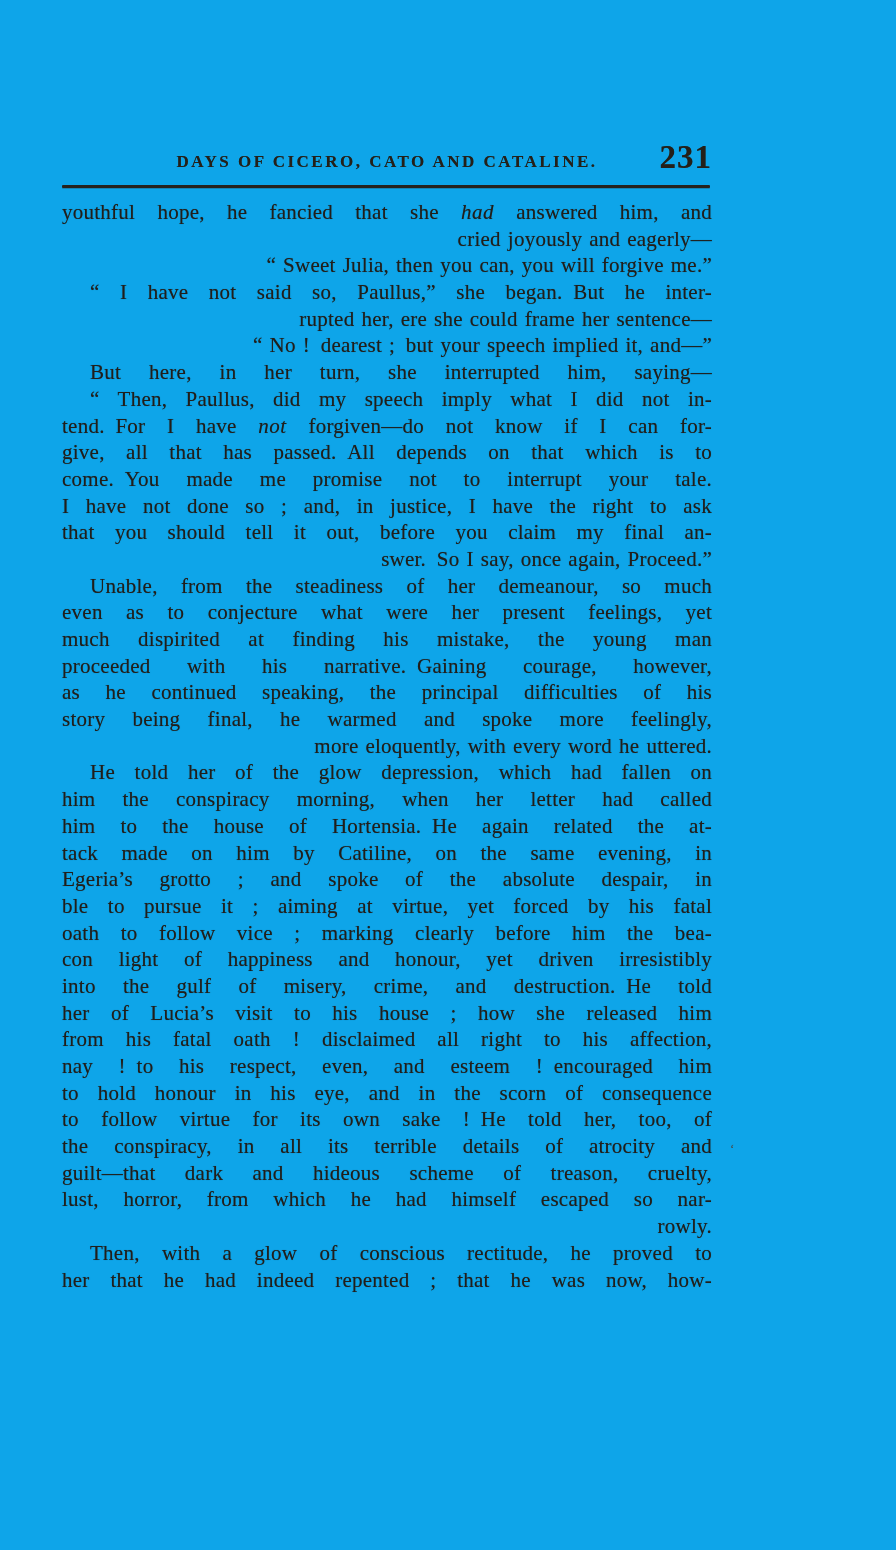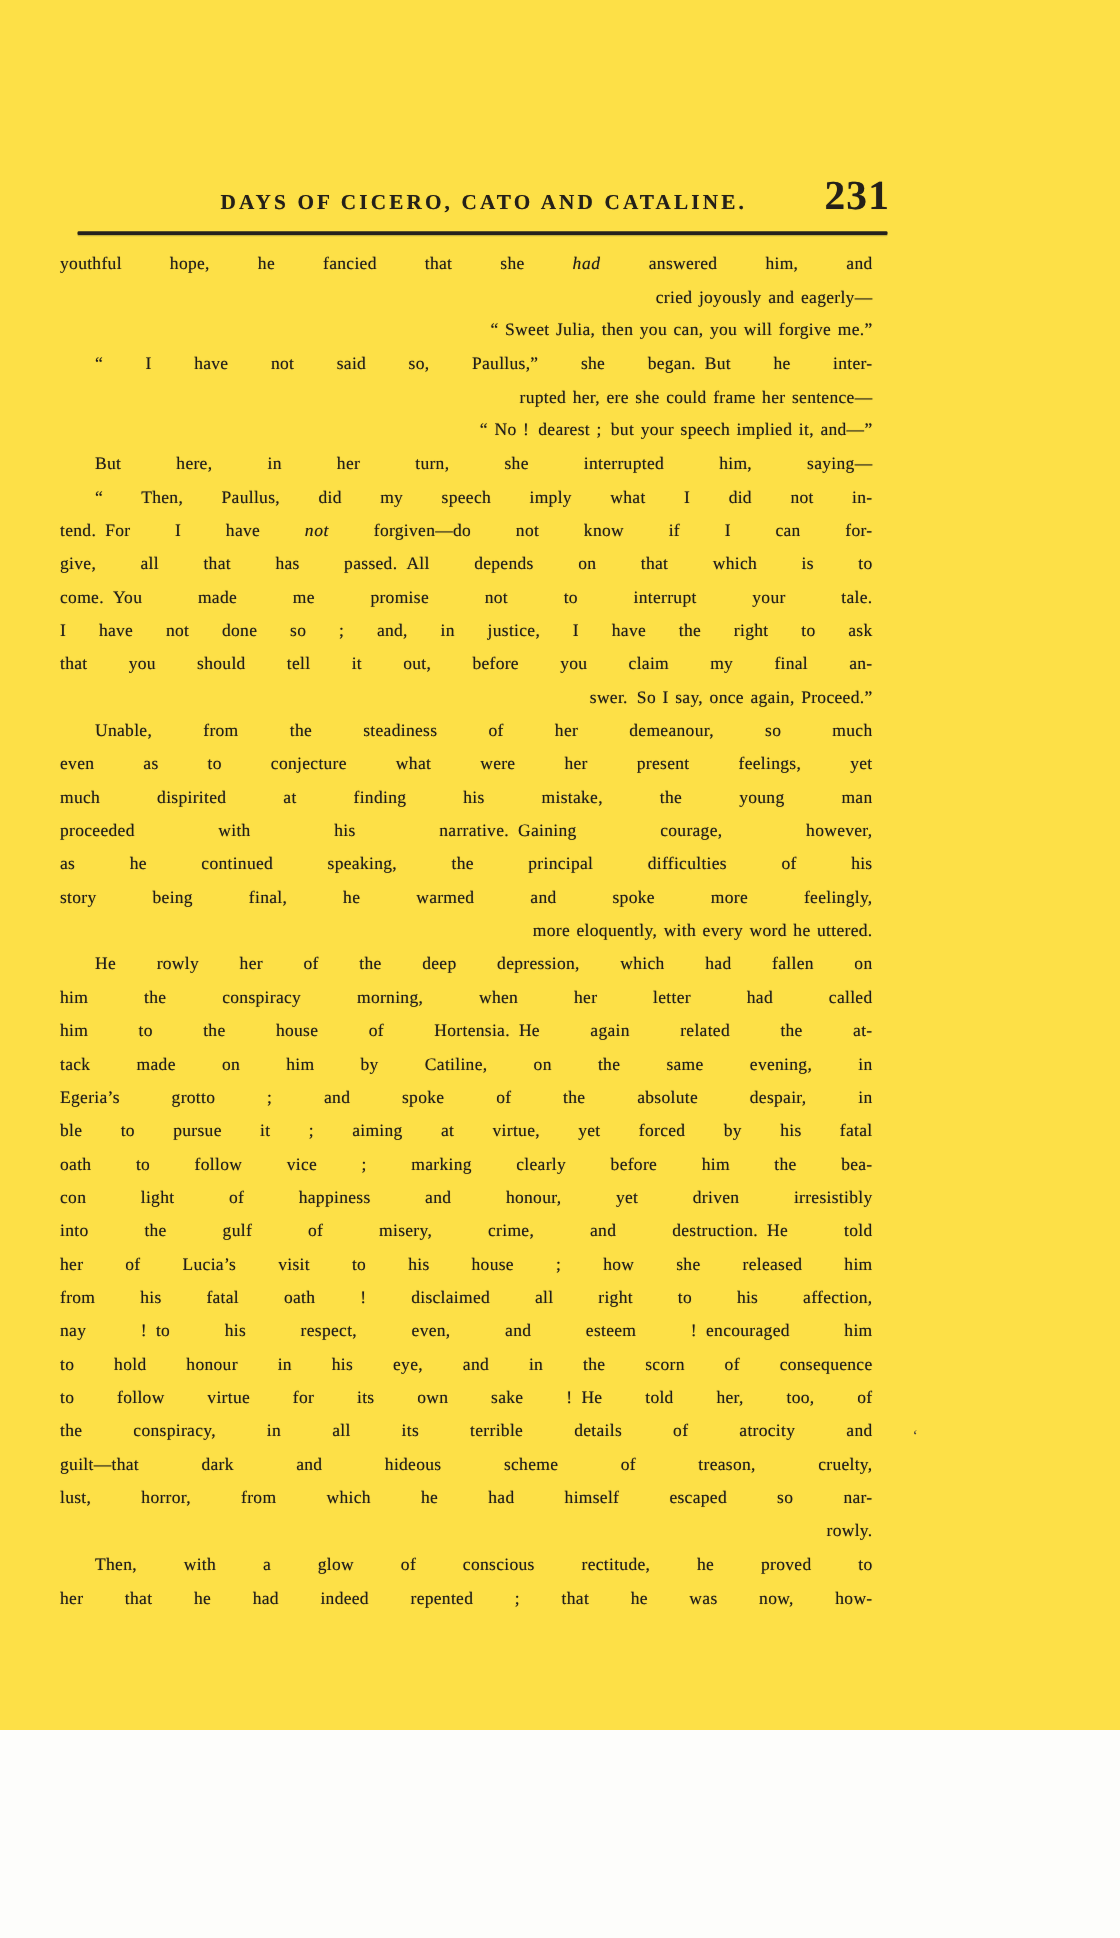--- a/index.html
+++ b/index.html
@@ -3,22 +3,22 @@
 <meta charset="utf-8">
 <style>
   html, body {
     margin: 0; padding: 0;
     width: 896px; height: 1550px;
     background: #fdfdfb;
     overflow: hidden;
   }
   .page {
     position: relative;
-    width: 896px; height: 1384px;
-    background: #fde047;
+    width: 896px; height: 1550px;
+    background: #0ea5e9;
     font-family: "Liberation Serif", "DejaVu Serif", serif;
     color: #211e1a;
   }
   .running-header {
     position: absolute;
     top: 141px; left: 62px;
     width: 650px; height: 32px;
   }
   .header-title {
     position: absolute;
@@ -43,23 +43,23 @@
   .header-rule {
     position: absolute;
     top: 185px; left: 62px;
     width: 648px; height: 3px;
     background: #26221d;
     border-radius: 1px;
     box-shadow: 0 1px 0 rgba(38,34,29,0.25);
   }
   .page-text {
     position: absolute;
-    top: 199px; left: 48px;
+    top: 199px; left: 62px;
     width: 650px;
-    font-size: 14px;
+    font-size: 21px;
     letter-spacing: 0.25px;
     word-spacing: 1.5px;
     text-shadow: 0 0 0.7px rgba(33,30,26,0.55);
   }
   .line {
     height: 26.7px;
     line-height: 26.7px;
     white-space: normal;
     text-align: right;
   }
@@ -103,21 +103,21 @@
       <div class="line j">I have not done so ; and, in justice, I have the right to ask</div>
       <div class="line j">that you should tell it out, before you claim my final an-</div>
       <div class="line">swer. So I say, once again, Proceed.”</div>
       <div class="line ind j">Unable, from the steadiness of her demeanour, so much</div>
       <div class="line j">even as to conjecture what were her present feelings, yet</div>
       <div class="line j">much dispirited at finding his mistake, the young man</div>
       <div class="line j">proceeded with his narrative. Gaining courage, however,</div>
       <div class="line j">as he continued speaking, the principal difficulties of his</div>
       <div class="line j">story being final, he warmed and spoke more feelingly,</div>
       <div class="line">more eloquently, with every word he uttered.</div>
-      <div class="line ind j">He rowly her of the deep depression, which had fallen on</div>
+      <div class="line ind j">He told her of the glow depression, which had fallen on</div>
       <div class="line j">him the conspiracy morning, when her letter had called</div>
       <div class="line j">him to the house of Hortensia. He again related the at-</div>
       <div class="line j">tack made on him by Catiline, on the same evening, in</div>
       <div class="line j">Egeria’s grotto ; and spoke of the absolute despair, in</div>
       <div class="line j">ble to pursue it ; aiming at virtue, yet forced by his fatal</div>
       <div class="line j">oath to follow vice ; marking clearly before him the bea-</div>
       <div class="line j">con light of happiness and honour, yet driven irresistibly</div>
       <div class="line j">into the gulf of misery, crime, and destruction. He told</div>
       <div class="line j">her of Lucia’s visit to his house ; how she released him</div>
       <div class="line j">from his fatal oath ! disclaimed all right to his affection,</div>

